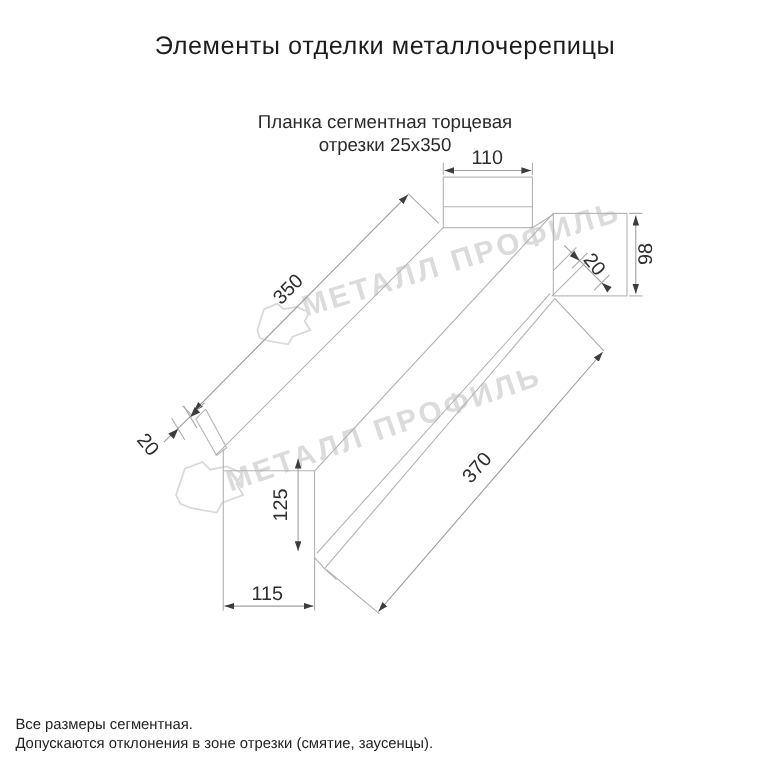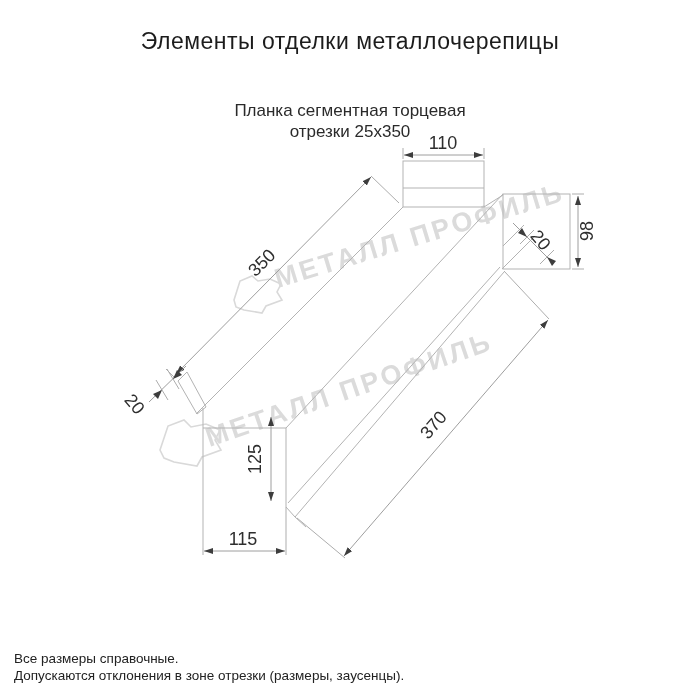--- a/index.html
+++ b/index.html
@@ -122,17 +122,17 @@
       <text class="dim" text-anchor="middle" transform="translate(266,267) rotate(-45)">350</text>
       <text class="dim" text-anchor="middle" transform="translate(438,429) rotate(-49)">370</text>
       <text class="dim" text-anchor="middle" x="243" y="545">115</text>
       <text class="dim" text-anchor="middle" transform="translate(261,459) rotate(-90)">125</text>
       <text class="dim" text-anchor="middle" transform="translate(130,408) rotate(50)">20</text>
       <text class="dim" text-anchor="middle" transform="translate(536,244) rotate(50)">20</text>
     </g>
   </svg>
 
   <div class="notes">
-    <div>Все размеры справочные.</div>
-    <div>Допускаются отклонения в зоне отрезки (размеры, заусенцы).</div>
+    <div>Все размеры сегментная.</div>
+    <div>Допускаются отклонения в зоне отрезки (смятие, заусенцы).</div>
   </div>
 
 </div>
 
 </body></html>

